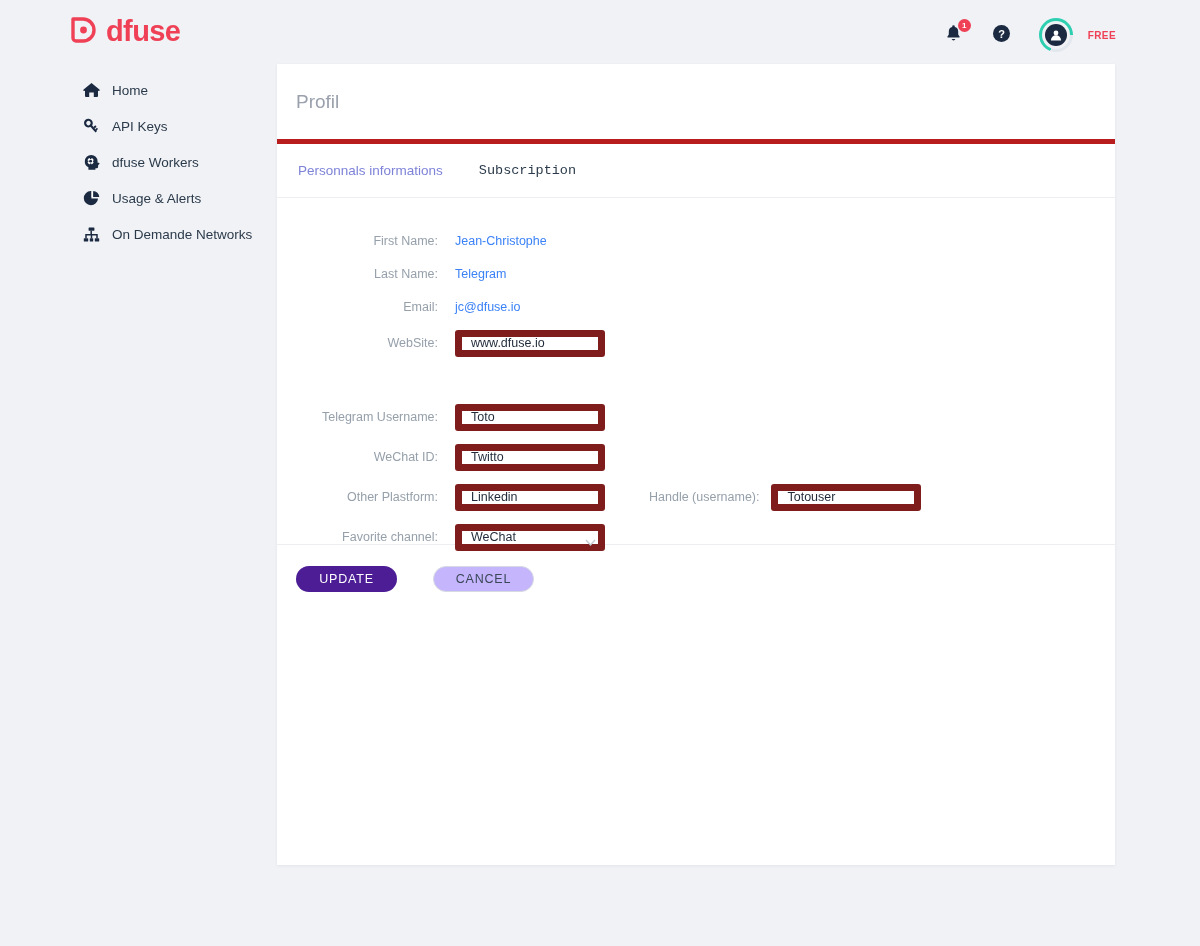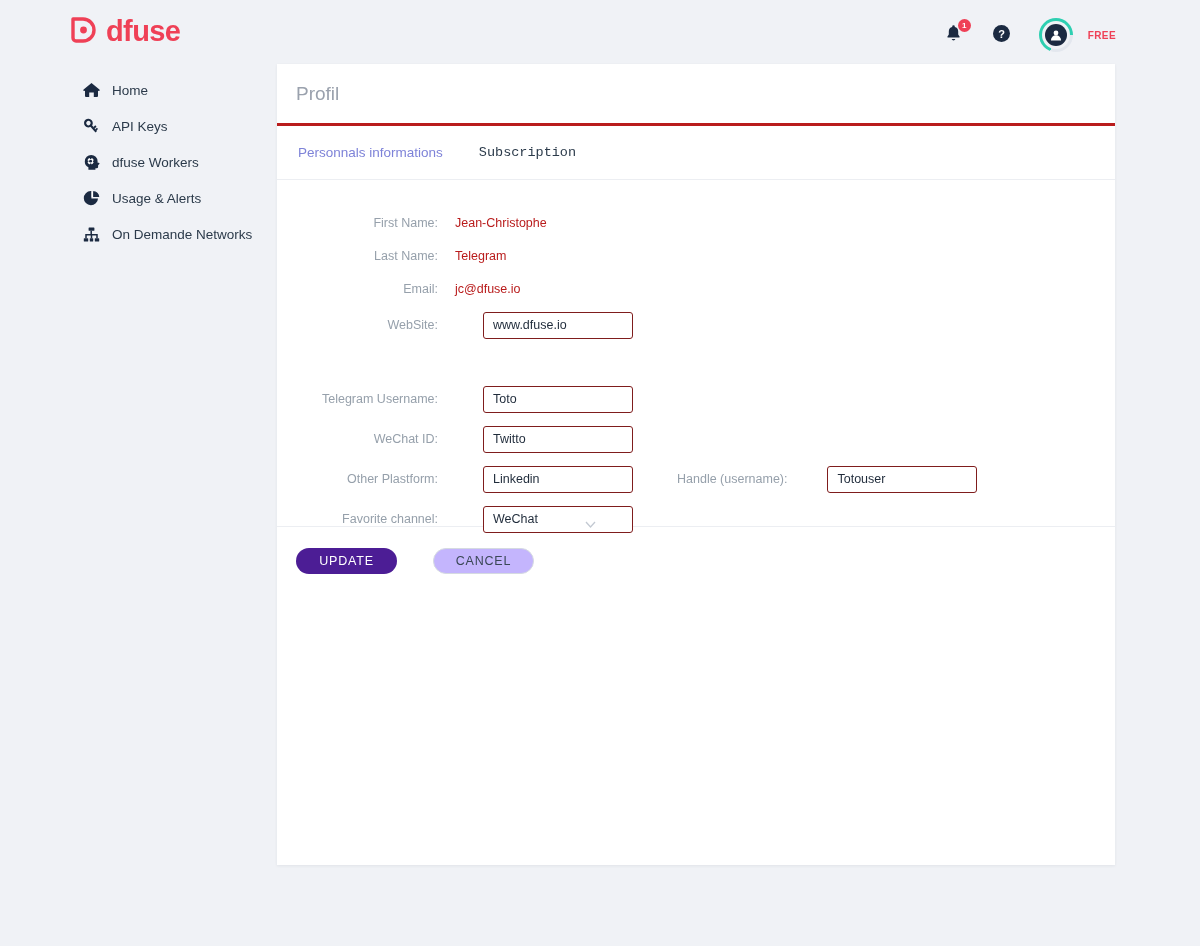--- a/index.html
+++ b/index.html
@@ -148,22 +148,22 @@
   .card {
     position: absolute;
     left: 277px;
     top: 64px;
     width: 838px;
     height: 801px;
     background: #ffffff;
     box-shadow: 0 1px 3px rgba(30,40,60,0.07);
   }
   .card-header {
-    height: 62px;
-    border-bottom: 3px solid #b91c1c;
+    height: 80px;
+    border-bottom: 5px solid #b91c1c;
     display: flex;
     align-items: center;
     padding-left: 19px;
   }
   .card-title {
     font-size: 19px;
     color: #9aa1ad;
     font-weight: normal;
   }
   .tabs {
@@ -199,34 +199,33 @@
   .lbl {
     width: 178px;
     text-align: right;
     padding-right: 17px;
     font-size: 12.5px;
     color: #96a0ab;
     white-space: nowrap;
   }
   .val {
     font-size: 12.5px;
-    color: #b91c1c;
+    color: #3b82f6;
   }
   .field {
     width: 150px;
     height: 27px;
-    border: 1px solid #7f1d1d;
+    border: 7px solid #7f1d1d;
     border-radius: 3px;
     background: #fff;
     font-size: 12.5px;
     color: #1f2b3a;
     padding: 0 9px;
     font-family: "Liberation Sans", sans-serif;
     outline: none;
-    margin-left: 28px;
   }
   .row.input-row { height: 40px; }
 
   .select-wrap {
     position: relative;
     width: 150px;
     height: 27px;
   }
   .select-wrap .field { width: 150px; padding-right: 26px; }
   .chev {

